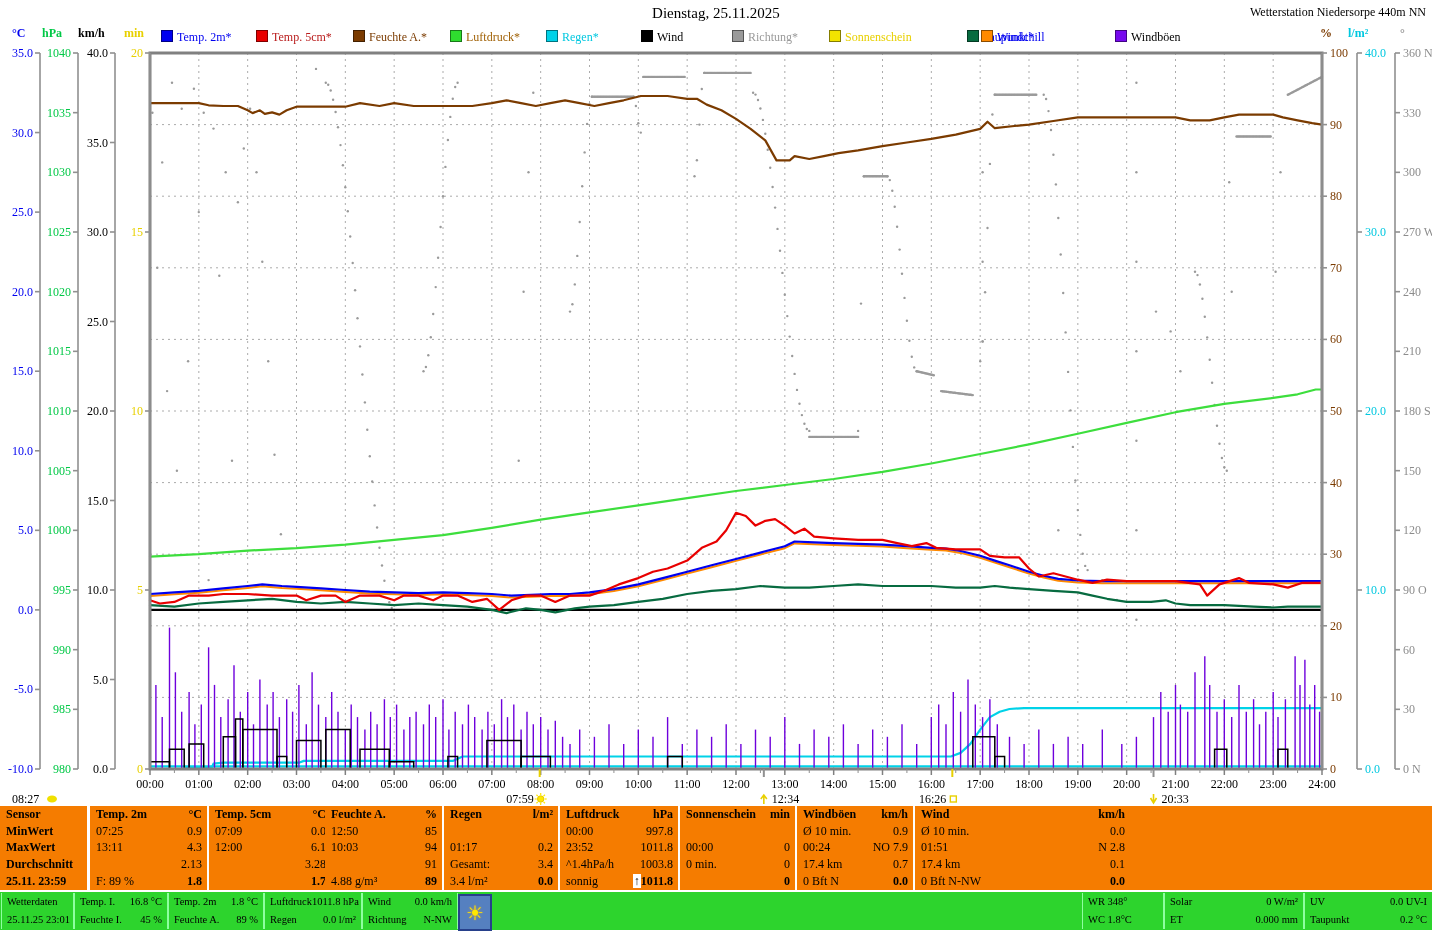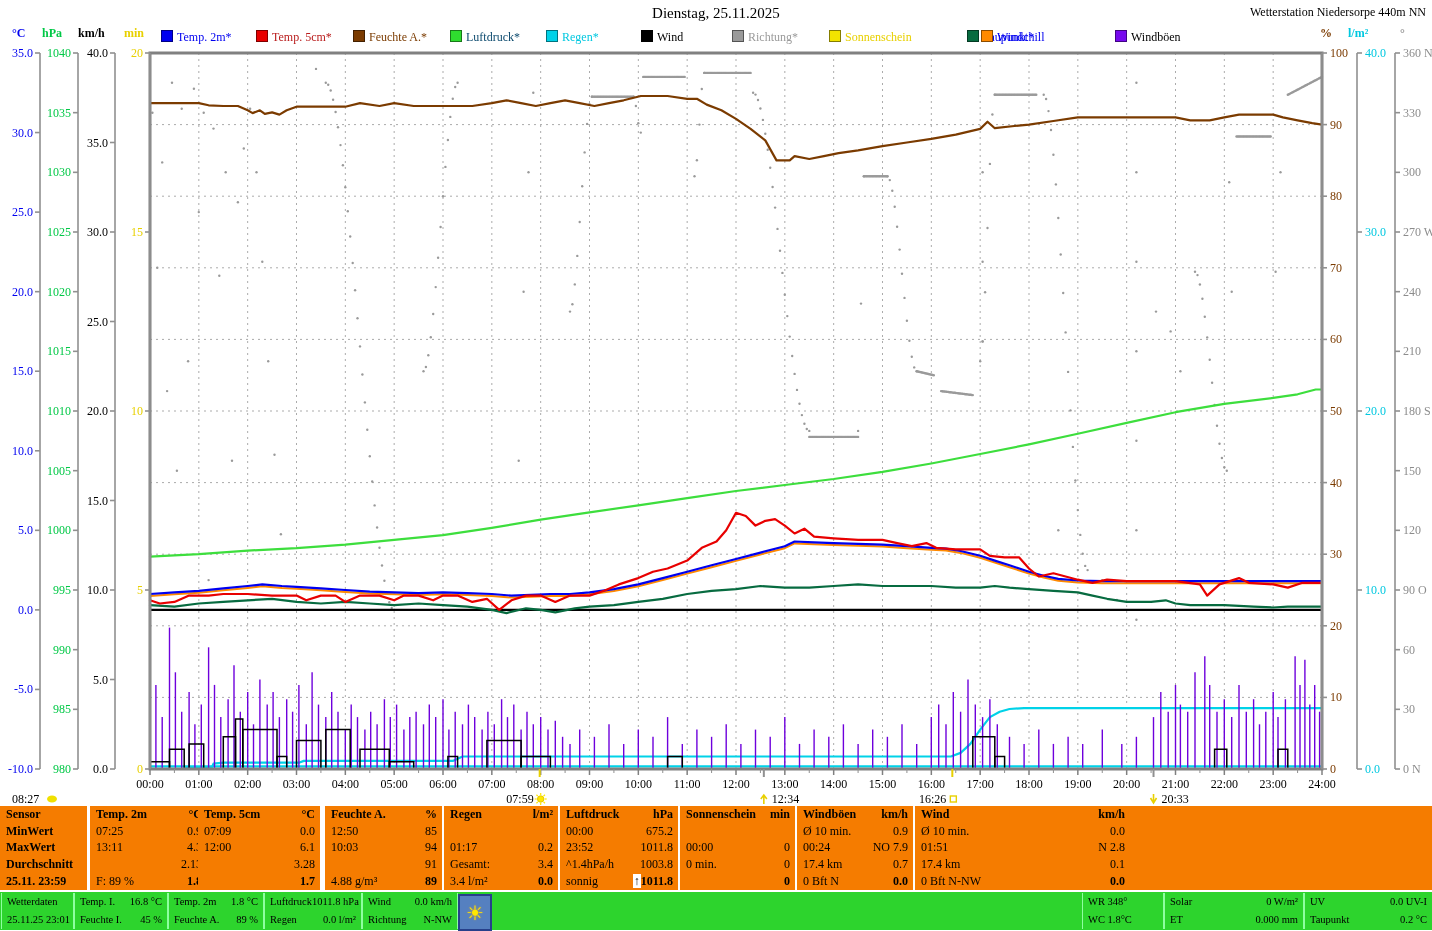--- a/index.html
+++ b/index.html
@@ -39,21 +39,21 @@
       <div class="unit" style="left: 78px; color: rgb(0, 0, 0);">km/h</div>
       <div class="unit" style="left: 124px; color: rgb(232, 208, 0);">min</div>
       <div class="unit" style="left: 1320px; color: rgb(123, 59, 0);">%</div>
       <div class="unit" style="left: 1348px; color: rgb(0, 200, 224);">l/m²</div>
       <div class="unit" style="left: 1400px; color: rgb(140, 140, 140);">°</div>
     </div>
   <div id="legend">
       <div class="leg-item" style="left: 161px;"><span class="leg-box" style="background: rgb(0, 0, 240);"></span><span style="color: rgb(0, 0, 240);">Temp. 2m*</span></div>
       <div class="leg-item" style="left: 256px;"><span class="leg-box" style="background: rgb(232, 0, 0);"></span><span style="color: #b91c1c;">Temp. 5cm*</span></div>
       <div class="leg-item" style="left: 353px;"><span class="leg-box" style="background: rgb(123, 59, 0);"></span><span style="color: rgb(123, 59, 0);">Feuchte A.*</span></div>
-      <div class="leg-item" style="left: 450px;"><span class="leg-box" style="background: rgb(47, 221, 47);"></span><span style="color: #0c4a6e;">Luftdruck*</span></div>
+      <div class="leg-item" style="left: 450px;"><span class="leg-box" style="background: rgb(47, 221, 47);"></span><span style="color: #a16207;">Luftdruck*</span></div>
       <div class="leg-item" style="left: 546px;"><span class="leg-box" style="background: rgb(0, 210, 232);"></span><span style="color: rgb(0, 200, 224);">Regen*</span></div>
       <div class="leg-item" style="left: 641px;"><span class="leg-box" style="background: rgb(0, 0, 0);"></span><span style="color: rgb(0, 0, 0);">Wind</span></div>
       <div class="leg-item" style="left: 732px;"><span class="leg-box" style="background: rgb(154, 154, 154);"></span><span style="color: rgb(154, 154, 154); margin-top: 36px;">Richtung*</span></div>
       <div class="leg-item" style="left: 829px;"><span class="leg-box" style="background: rgb(242, 228, 0);"></span><span style="color: rgb(232, 208, 0);">Sonnenschein</span></div>
       <div class="leg-item" style="left: 967px;"><span class="leg-box" style="background: rgb(7, 107, 64);"></span><span style="color: rgb(0, 0, 240);">Taupunkt*</span></div>
       <div class="leg-item" style="left: 981px; text-align: center;"><span class="leg-box" style="background: rgb(255, 138, 0);"></span><span style="color: rgb(0, 0, 240);">Windchill</span></div>
       <div class="leg-item" style="left: 1115px;"><span class="leg-box" style="background: rgb(119, 9, 238);"></span><span style="color: rgb(0, 0, 0);">Windböen</span></div>
     </div>
   <svg id="chart-svg" width="1432" height="806">
       <g>
@@ -1093,21 +1093,21 @@
           <div class="stat-line">
             <span class="l"></span>
             <span class="r">2.13</span>
           </div>
           <div class="stat-line">
             <span class="l">F: 89 %</span>
             <span class="r b">1.8</span>
           </div>
         </div>
       </div>
-      <div class="stat-col" style="left: 198px; width: 122px;">
+      <div class="stat-col" style="left: 209px; width: 122px;">
         <div style="width: 100%;">
           <div class="stat-line">
             <span class="l b">Temp. 5cm</span>
             <span class="r b">°C</span>
           </div>
           <div class="stat-line">
             <span class="l">07:09</span>
             <span class="r">0.0</span>
           </div>
           <div class="stat-line">
@@ -1173,21 +1173,21 @@
         </div>
       </div>
       <div class="stat-col" style="left: 560px; width: 118px;">
         <div style="width: 100%;">
           <div class="stat-line">
             <span class="l b">Luftdruck</span>
             <span class="r b">hPa</span>
           </div>
           <div class="stat-line">
             <span class="l">00:00</span>
-            <span class="r">675.2</span>
+            <span class="r">997.8</span>
           </div>
           <div class="stat-line">
             <span class="l">23:52</span>
             <span class="r">1011.8</span>
           </div>
           <div class="stat-line">
             <span class="l">^1.4hPa/h</span>
             <span class="r">1003.8</span>
           </div>
           <div class="stat-line">

